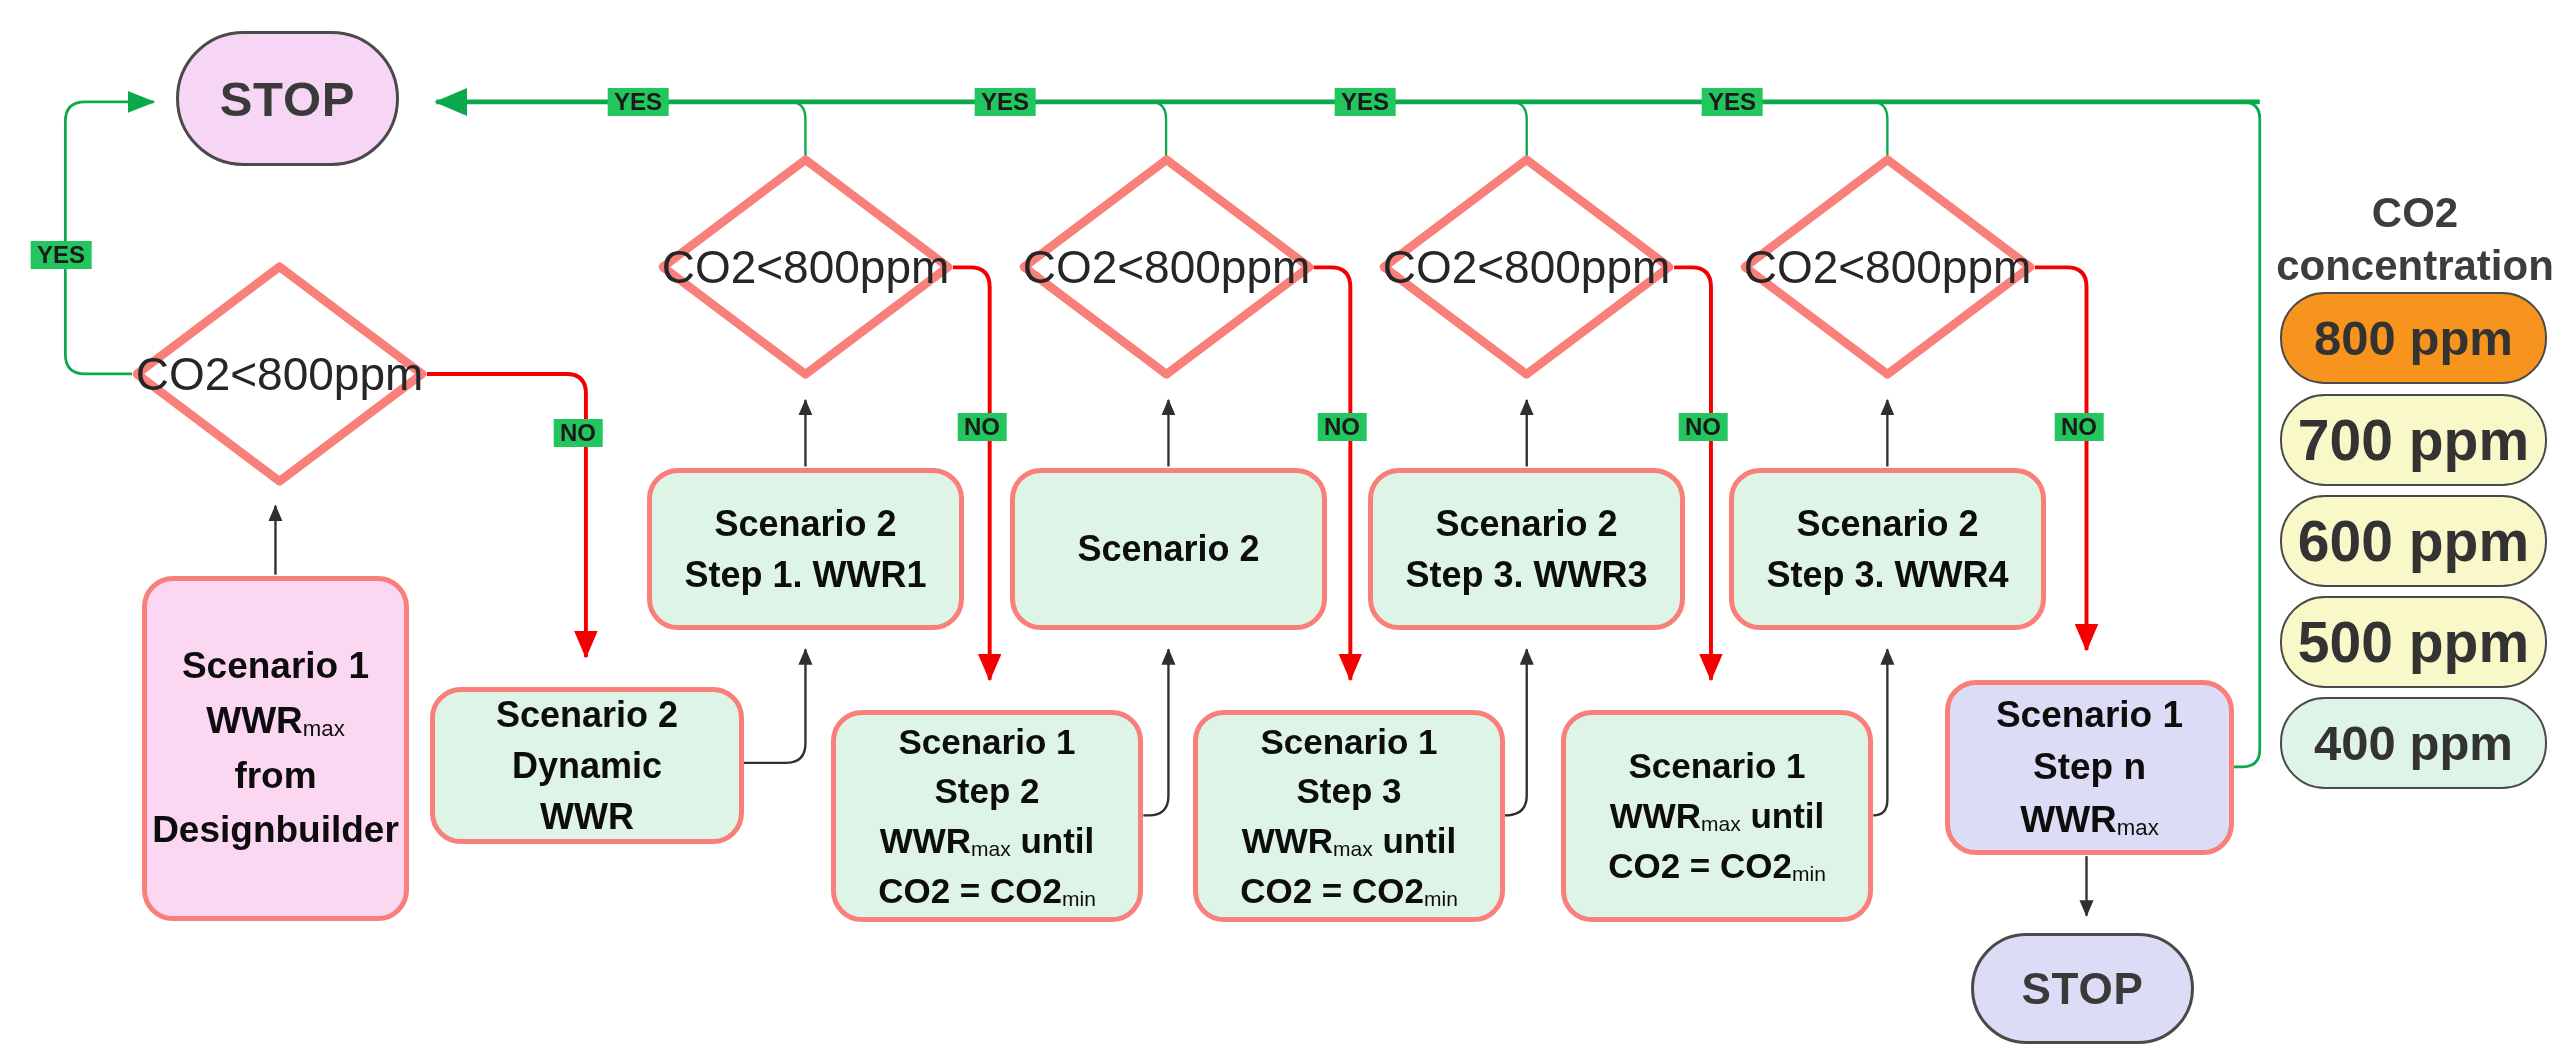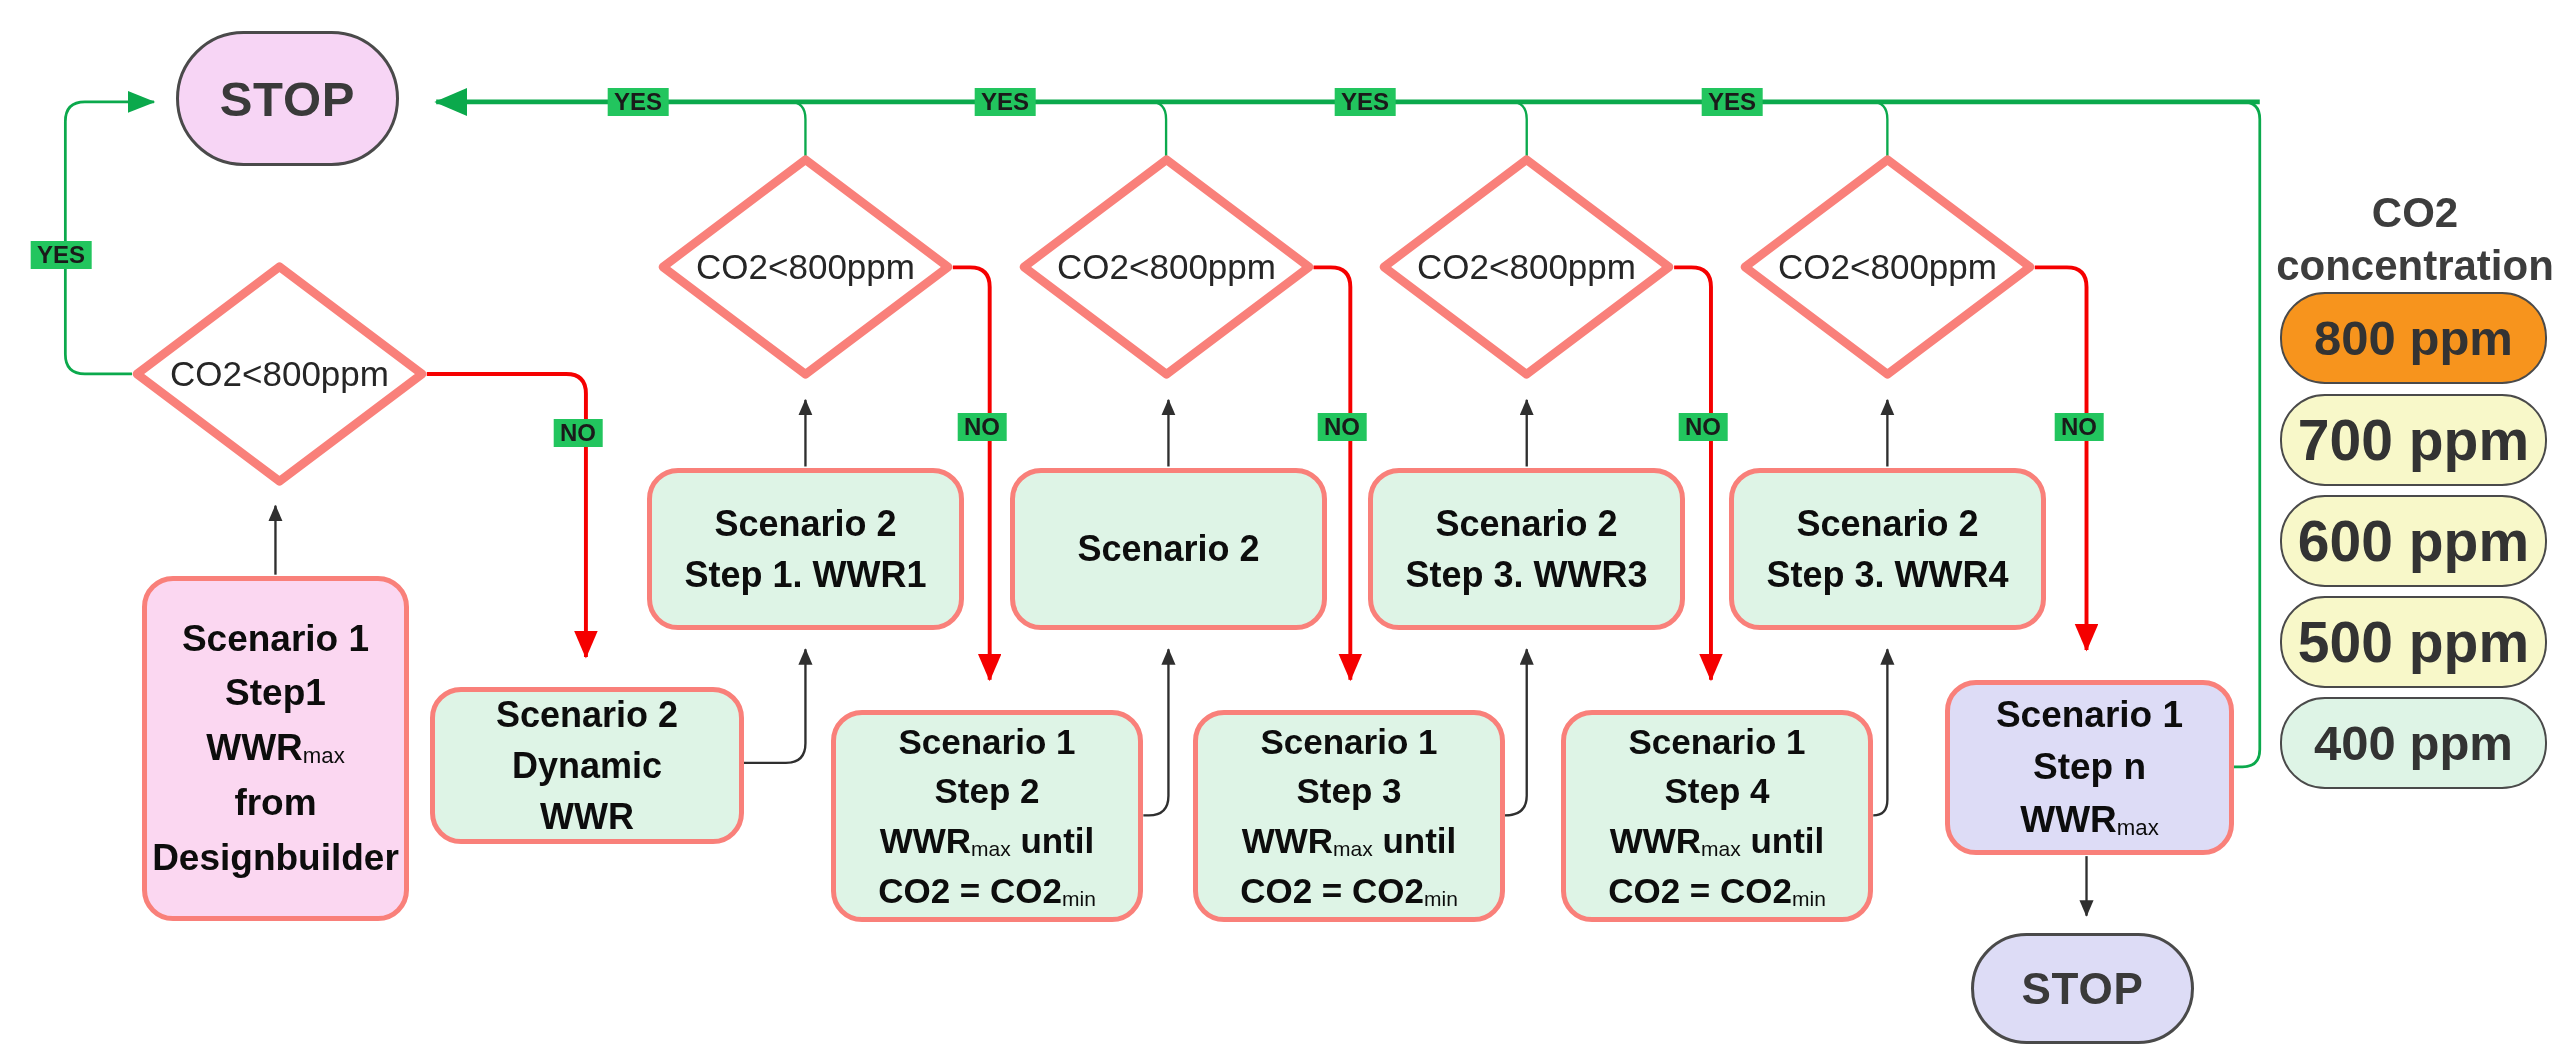--- a/index.html
+++ b/index.html
@@ -18,21 +18,21 @@
     border:5.5px solid #F9807A;border-radius:31px;font-weight:bold;line-height:1.42;
   }
   .greenbox{background:#DEF4E6;}
   .pinkbox{background:#FBD7F1;}
   .purplebox{background:#DDDCF6;}
   .diamond{position:absolute;}
   .diamond svg{position:absolute;left:0;top:0;}
   .diamond .dlabel{
     position:absolute;left:0;top:0;width:100%;height:100%;
     display:flex;align-items:center;justify-content:center;
-    font-size:35px;color:#262626;font-weight:400;
+    font-size:46px;color:#262626;font-weight:400;
   }
   .flowlabel{
     position:absolute;font-weight:bold;color:#1a1a1a;font-size:24px;
     background:#22c55e;padding:0 6.3px;transform:translate(-50%,-50%);
     white-space:nowrap;
   }
   .legend-title{
     position:absolute;left:2258px;top:187px;width:314px;text-align:center;
     font-size:42px;font-weight:bold;color:#3d3d3d;line-height:1.25;
   }
@@ -142,21 +142,20 @@
 
   <div class="flowlabel" style="left:578px;top:433px;">NO</div>
   <div class="flowlabel" style="left:982px;top:427px;">NO</div>
   <div class="flowlabel" style="left:1342px;top:427px;">NO</div>
   <div class="flowlabel" style="left:1703px;top:427px;">NO</div>
   <div class="flowlabel" style="left:2079px;top:427px;">NO</div>
 
   <div class="node procbox pinkbox" style="left:142px;top:576px;width:267px;height:345px;font-size:37px;line-height:1.48;">
     <div>
       <span class="l">Scenario 1</span>
-      <span class="l">Step1</span>
       <span class="l"><span>WWR</span><sub>max</sub></span>
       <span class="l">from</span>
       <span class="l">Designbuilder</span>
     </div>
   </div>
 
   <div class="node procbox greenbox" style="left:430px;top:687px;width:314px;height:157px;font-size:36px;">
     <div>
       <span class="l">Scenario 2</span>
       <span class="l">Dynamic</span>
@@ -200,21 +199,20 @@
     <div>
       <span class="l">Scenario 1</span>
       <span class="l">Step 3</span>
       <span class="l"><span>WWR</span><sub>max</sub><span> until</span></span>
       <span class="l"><span>CO2 = CO2</span><sub>min</sub></span>
     </div>
   </div>
   <div class="node procbox greenbox" style="left:1561px;top:710px;width:312px;height:212px;font-size:35px;line-height:1.42;">
     <div>
       <span class="l">Scenario 1</span>
-      <span class="l">Step 4</span>
       <span class="l"><span>WWR</span><sub>max</sub><span> until</span></span>
       <span class="l"><span>CO2 = CO2</span><sub>min</sub></span>
     </div>
   </div>
 
   <div class="node procbox purplebox" style="left:1945px;top:680px;width:289px;height:175px;font-size:37px;">
     <div>
       <span class="l">Scenario 1</span>
       <span class="l">Step n</span>
       <span class="l"><span>WWR</span><sub>max</sub></span>

